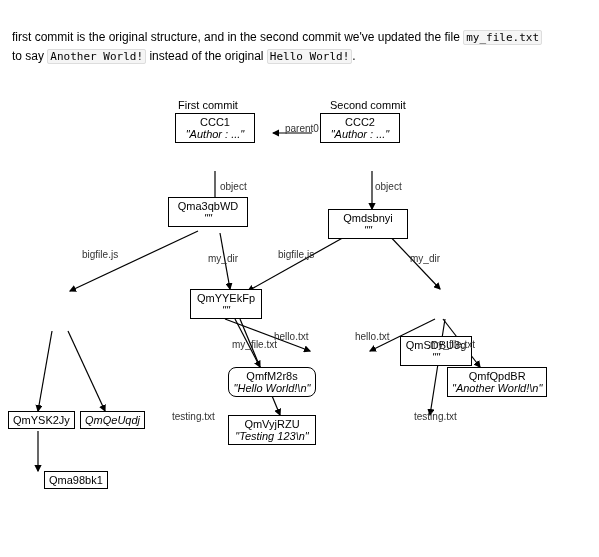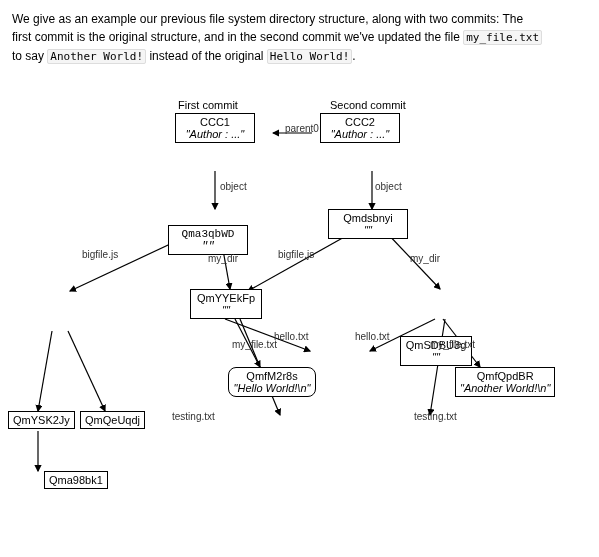--- a/index.html
+++ b/index.html
@@ -70,21 +70,21 @@
     }
     svg.arrows marker path {
       fill: #000;
       stroke: none;
     }
   </style>
 </head>
 <body>
 
 <div class="intro-text">
-  <span>We give as an example our previous file system directory structure, along with two commits: The</span><br>
+  <br>
   <span>first commit is the original structure, and in the second commit we've updated the file</span> <code>my_file.txt</code><br>
   <span>to say</span> <code>Another World!</code> <span>instead of the original</span> <code>Hello World!</code><span>.</span>
 </div>
 
 <div class="diagram-area">
 
   <svg class="arrows">
     <defs>
       <marker id="arr" markerWidth="6" markerHeight="6" refX="5" refY="3" orient="auto">
         <path d="M0,0 L6,3 L0,6 Z"></path>
@@ -136,21 +136,21 @@
 
   <div class="node-box" style="left:320px; top:42px; min-width:80px;">
     <div class="node-id">CCC2</div>
     <div class="node-val">"Author : ..."</div>
   </div>
 
   <div class="label-text" style="left:220px; top:110px;">object</div>
 
   <div class="label-text" style="left:375px; top:110px;">object</div>
 
-  <div class="node-box" style="left:168px; top:154px; min-width:80px;font-family:Liberation Mono, monospace;">
+  <div class="node-box" style="left:168px; top:126px; min-width:80px;">
     <div class="node-id">Qma3qbWD</div>
     <div class="node-val">""</div>
   </div>
 
   <div class="node-box" style="left:328px; top:138px; min-width:80px;">
     <div class="node-id">Qmdsbnyi</div>
     <div class="node-val">""</div>
   </div>
 
   <div class="label-text" style="left:82px; top:178px;">bigfile.js</div>
@@ -178,35 +178,39 @@
 
   <div class="label-text" style="left:232px; top:268px;">my_file.txt</div>
 
   <div class="label-text" style="left:430px; top:268px;">my_file.txt</div>
 
   <div class="node-box" style="left:228px; top:296px; min-width:88px;border-radius:8px;">
     <div class="node-id">QmfM2r8s</div>
     <div class="node-val">"Hello World!\n"</div>
   </div>
 
-  <div class="node-box" style="left:447px; top:296px; min-width:100px;margin-left:8px;">
+  <div class="node-box" style="left:447px; top:296px; min-width:100px;">
     <div class="node-id">QmfQpdBR</div>
     <div class="node-val">"Another World!\n"</div>
   </div>
 
   <div class="label-text" style="left:172px; top:340px;">testing.txt</div>
 
   <div class="label-text" style="left:414px; top:340px;">testing.txt</div>
 
   <div class="node-box" style="left:8px; top:340px; min-width:60px;">
     <div class="node-id">QmYSK2Jy</div>
   </div>
 
-  <div class="node-box" style="left:80px; top:340px; min-width:64px;">
+  <div class="node-box" style="left:80px; top:340px; min-width:64px;font-style:italic;">
     <div class="node-id">QmQeUqdj</div>
   </div>
 
+  <div class="node-box" style="left:228px; top:344px; min-width:88px;">
+    <div class="node-id">QmVyjRZU</div>
+    <div class="node-val">"Testing 123\n"</div>
+  </div>
 
   <div class="node-box" style="left:20px; top:400px; min-width:60px;margin-left:24px;">
     <div class="node-id">Qma98bk1</div>
   </div>
 
 </div>
 
 </body></html>

